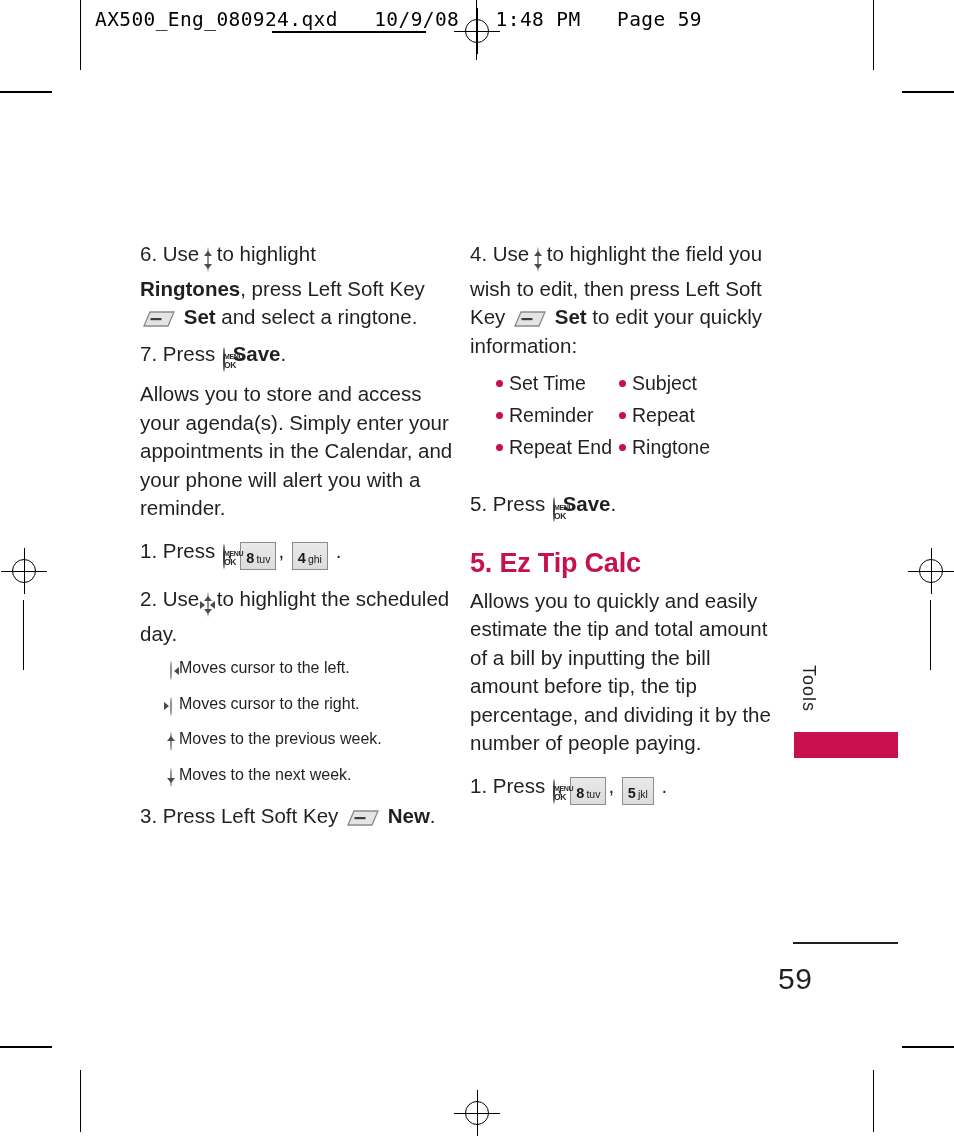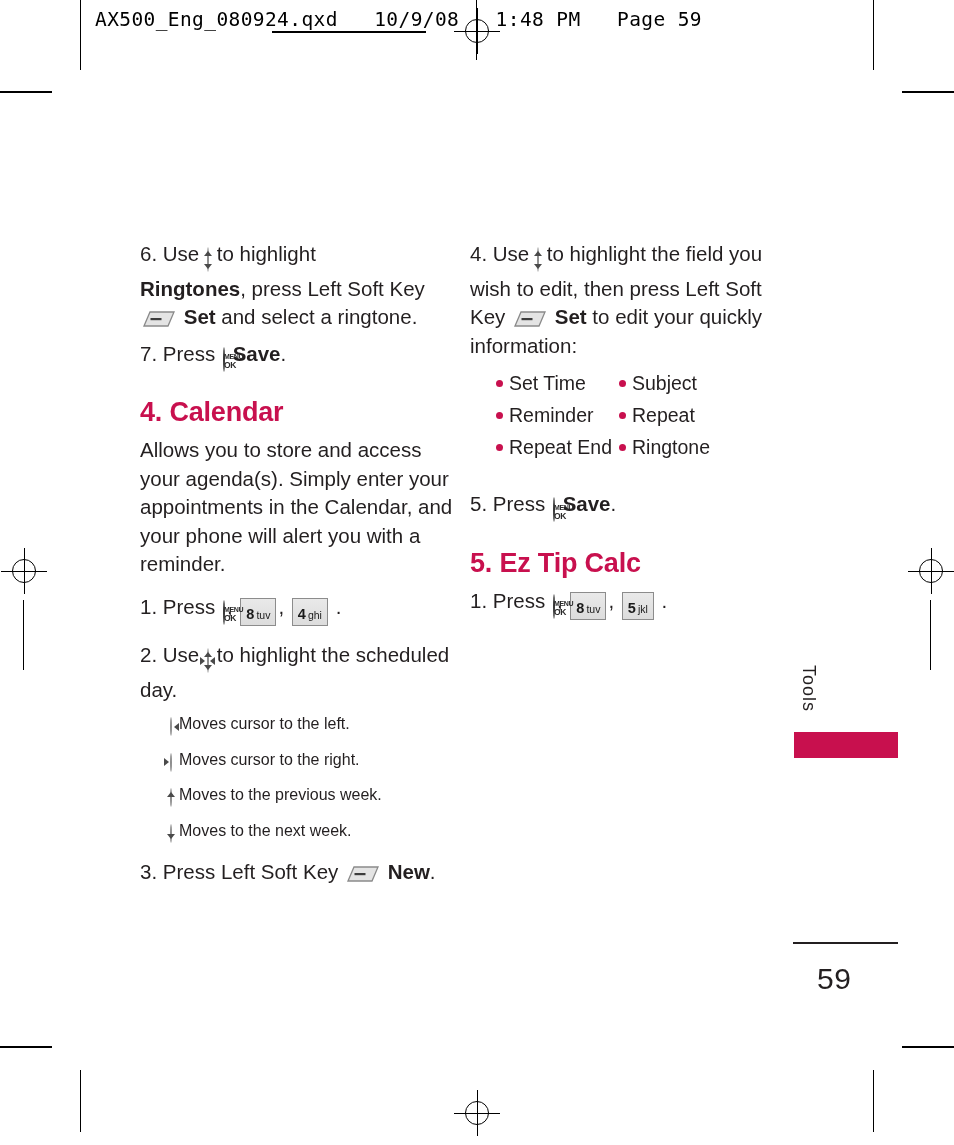--- a/index.html
+++ b/index.html
@@ -263,21 +263,21 @@
 
   
   .foot-rule {
     position: absolute;
     left: 793px; top: 942px;
     width: 105px; height: 1.6px;
     background: #231f20;
   }
   .page-num {
     position: absolute;
-    left: 817px; top: 962px;
+    left: 778px; top: 962px;
     font-size: 30px;
     color: #231f20;
     letter-spacing: 0.5px;
   }
 </style>
 </head>
 <body>
 
 <div class="crop-line" style="left:0;top:91px;width:52px;height:1.6px;"></div>
 <div class="crop-line" style="left:80px;top:0;width:1.4px;height:0;"></div>
@@ -339,21 +339,20 @@
 
   <div class="step" style="margin-top:8px;">
     <span>7.</span>
     <span>Press</span>
     <span class="icn">
       <span class="okkey"><span class="t1">MENU</span><span class="t2">OK</span></span>
     </span>
     <span class="bold">Save</span><span>.</span>
   </div>
 
-  <h2 class="section">4. Calendar</h2>
   <p class="body">Allows you to store and access your agenda(s). Simply enter your appointments in the Calendar, and your phone will alert you with a reminder.</p>
 
   <div class="step">
     <span>1.</span>
     <span>Press</span>
     <span class="icn">
       <span class="okkey"><span class="t1">MENU</span><span class="t2">OK</span></span>
     </span><span>,</span>
     <span class="numkey">
       <span class="digit">8</span><span class="letters">tuv</span>
@@ -445,20 +444,21 @@
   <div class="step">
     <span>5.</span>
     <span>Press</span>
     <span class="icn">
       <span class="okkey"><span class="t1">MENU</span><span class="t2">OK</span></span>
     </span>
     <span class="bold">Save</span><span>.</span>
   </div>
 
   <h2 class="section">5. Ez Tip Calc</h2>
+  <p class="body">Allows you to quickly and easily estimate the tip and total amount of a bill by inputting the bill amount before tip, the tip percentage, and dividing it by the number of people paying.</p>
 
   <div class="step">
     <span>1.</span>
     <span>Press</span>
     <span class="icn">
       <span class="okkey"><span class="t1">MENU</span><span class="t2">OK</span></span>
     </span><span>,</span>
     <span class="numkey">
       <span class="digit">8</span><span class="letters">tuv</span>
     </span><span>,</span>

